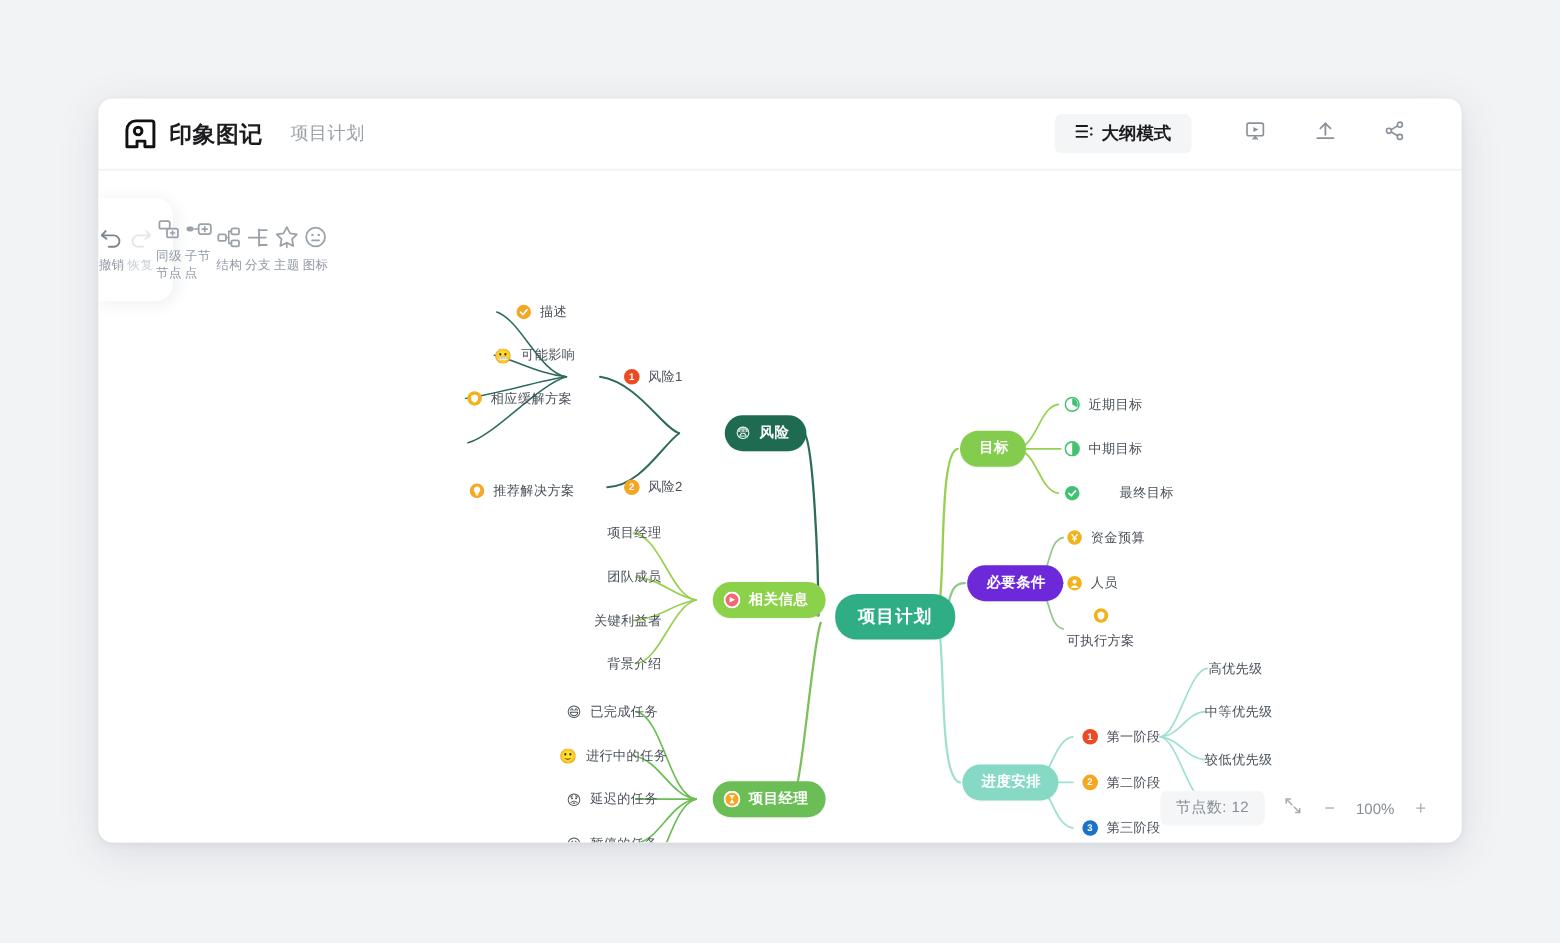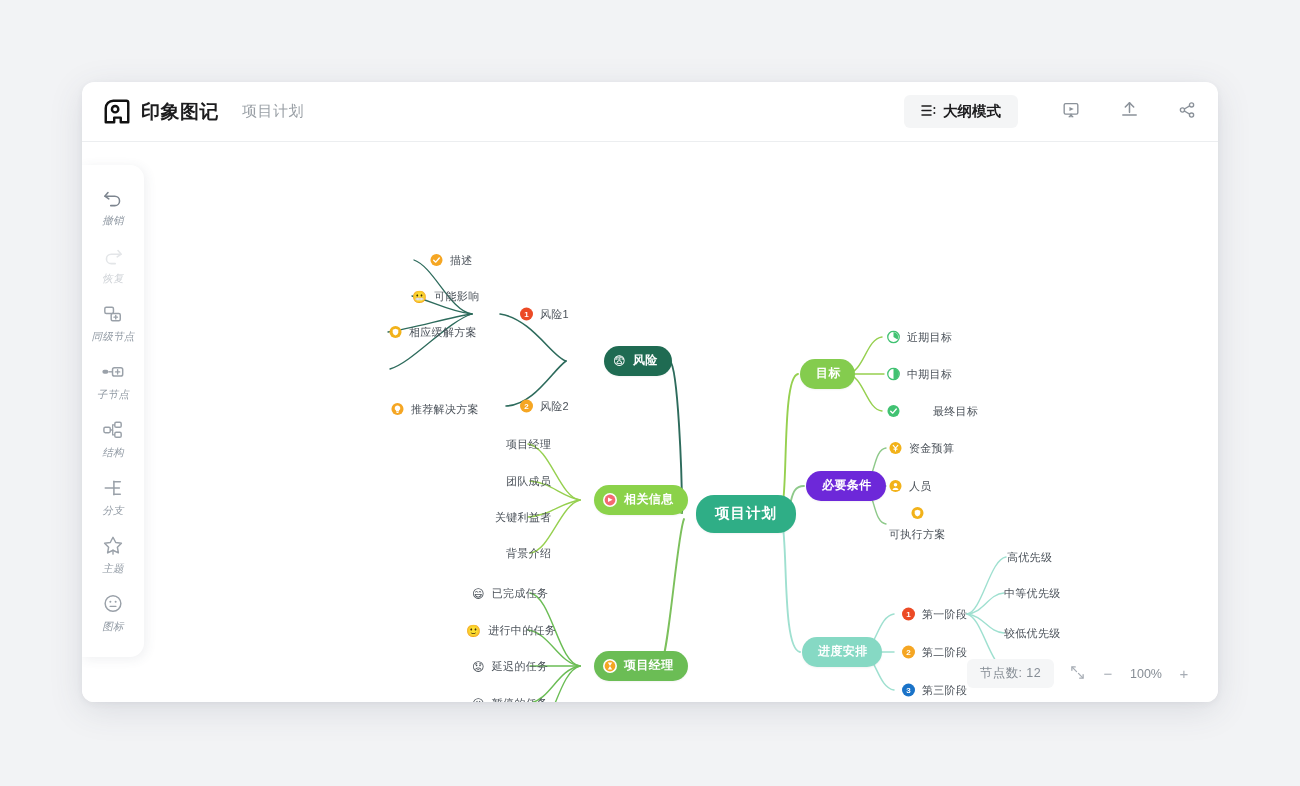--- a/index.html
+++ b/index.html
@@ -20,21 +20,22 @@
     box-shadow: 0 8px 34px rgba(60,70,90,.13), 0 2px 6px rgba(60,70,90,.06);
     overflow: hidden;
   }
 
   
   #header {
     position: absolute; left: 0; top: 0;
     width: 100%; height: 60px;
     border-bottom: 1px solid #eceef0;
     display: flex; align-items: center;
-    padding: 0 12px 0 20px;
+    padding: 0 37px 0 20px;
+    font-family: Liberation Serif, serif;
   }
   #brand { display: flex; align-items: center; gap: 9px; }
   #logo-icon { width: 30px; height: 30px; display: block; }
   #app-title {
     font-size: 19px; font-weight: 700; color: #1c1c1e;
     letter-spacing: .5px;
   }
   #doc-title {
     font-size: 15px; color: #9aa0a6; margin-left: 14px; letter-spacing: .5px;
   }
@@ -55,24 +56,23 @@
   }
 
   
   #tool-rail {
     position: absolute; left: 0px; top: 83px;
     width: 62px;
     background: #ffffff;
     border-radius: 0 14px 14px 0;
     box-shadow: 2px 2px 12px rgba(70,80,100,.09);
     padding: 14px 0 16px 0;
-    display: flex; flex-direction: column; align-items: center;
+    display: flex; flex-direction: row; align-items: center;
     gap: 2px;
     z-index: 5;
-    font-style: italic;
   }
   .rail-item {
     width: 60px; height: 56px;
     display: flex; flex-direction: column; align-items: center; justify-content: center;
     gap: 5px; cursor: pointer;
   }
   .rail-item .rail-ico { height: 22px; display: flex; align-items: center; }
   .rail-label { font-size: 10.5px; color: #9099a3; letter-spacing: .3px; }
   .rail-item.disabled { opacity: .45; cursor: default; }
 

